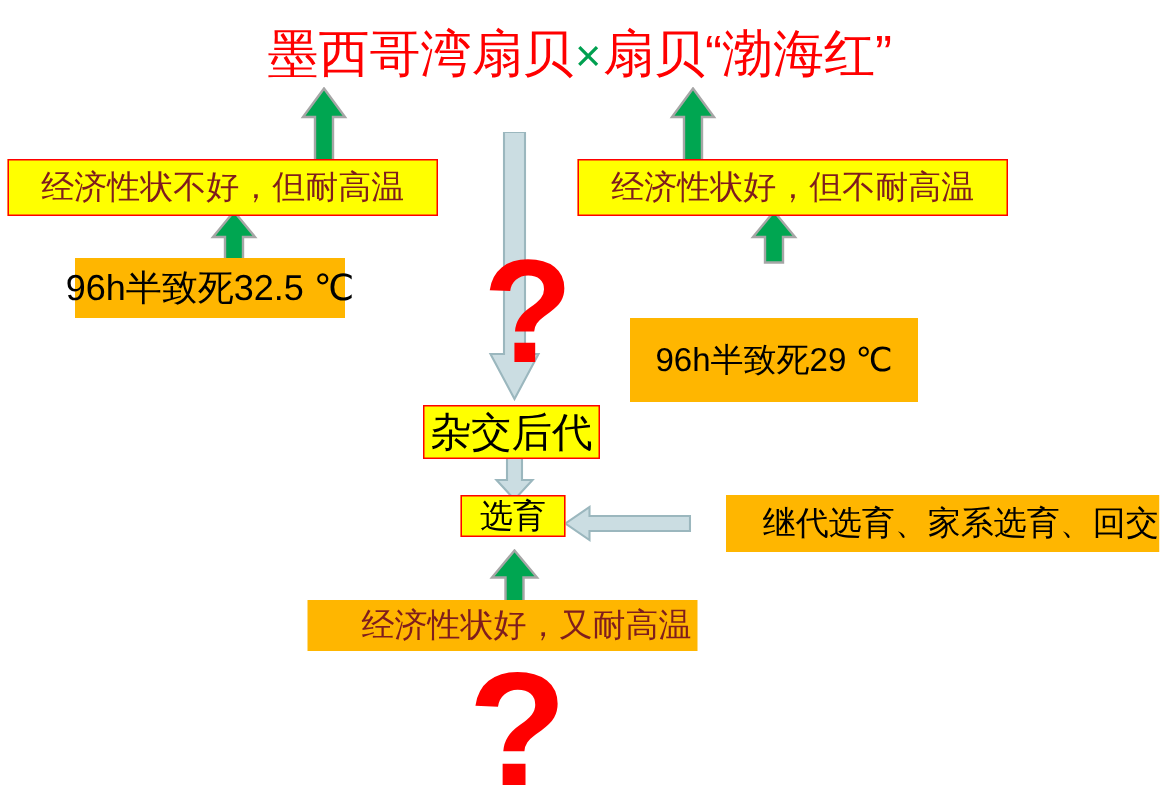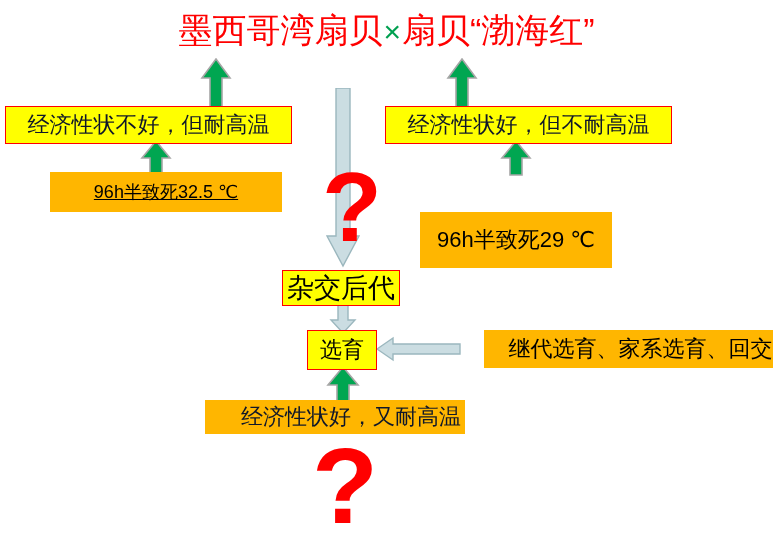--- a/index.html
+++ b/index.html
@@ -17,21 +17,21 @@
   }
 
   
   .title {
     position: absolute;
     left: 0;
     top: 12px;
     width: 773px;
     text-align: center;
     font-size: 34px;
-    line-height: 36px;
+    line-height: 48px;
     color: #FF0000;
     white-space: nowrap;
     letter-spacing: 0px;
   }
   .title .cross {
     color: #00A050;
     font-size: 30px;
     padding: 0 1px;
   }
 
@@ -45,21 +45,21 @@
     white-space: nowrap;
   }
   .box-yellow-red {
     background: #FFFF00;
     border: 1.5px solid #FF0000;
   }
   .box-orange {
     background: #FFB600;
     border: none;
   }
-  .txt-blue  { color: #0f172a; }
+  .txt-blue  { color: #7f1d1d; }
   .txt-black { color: #000000; }
 
   
   .arrow {
     position: absolute;
   }
   .arrow svg { display: block; }
 
   
   .qmark {
@@ -129,37 +129,37 @@
   </div>
 
   <div class="qmark" style="left:322px; top:158px; font-size:98px;">?</div>
 
   <div class="qmark" style="left:312px; top:432px; font-size:108px;">?</div>
 
   <div class="box box-yellow-red txt-blue" style="left:5px; top:106px; width:287px; height:38px; font-size:22px;">
     <span>经济性状不好，但耐高温</span>
   </div>
 
-  <div class="box box-orange txt-black" style="left:50px; top:172px; width:232px; height:40px; font-size:18px;text-decoration:underline;">
+  <div class="box box-orange txt-black" style="left:50px; top:172px; width:180px; height:40px; font-size:24px;">
     <span>96h半致死32.5 ℃</span>
   </div>
 
   <div class="box box-yellow-red txt-blue" style="left:385px; top:106px; width:287px; height:38px; font-size:22px;justify-content:center;">
     <span>经济性状好，但不耐高温</span>
   </div>
 
   <div class="box box-orange txt-black" style="left:420px; top:172px; width:192px; height:56px; font-size:22px;margin-top:40px;">
     <span>96h半致死29 ℃</span>
   </div>
 
   <div class="box box-yellow-red txt-black" style="left:282px; top:270px; width:118px; height:36px; font-size:27px;">
     <span>杂交后代</span>
   </div>
 
-  <div class="box box-yellow-red txt-black" style="left:307px; top:330px; width:70px; height:40px; font-size:22px;">
+  <div class="box box-yellow-red txt-black" style="left:307px; top:330px; width:70px; height:28px; font-size:22px;">
     <span>选育</span>
   </div>
 
   <div class="box box-orange txt-black" style="left:460px; top:330px; width:313px; height:38px; font-size:22px;margin-left:24px;">
     <span>继代选育、家系选育、回交</span>
   </div>
 
   <div class="box box-orange txt-blue" style="left:205px; top:400px; width:260px; height:34px; font-size:22px;padding-left:32px;">
     <span>经济性状好，又耐高温</span>
   </div>

